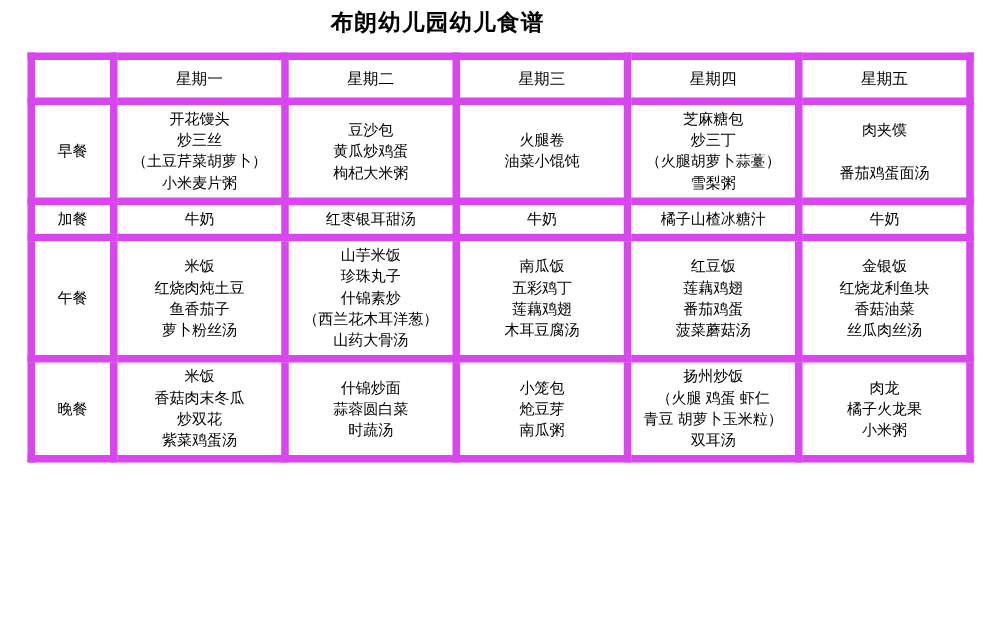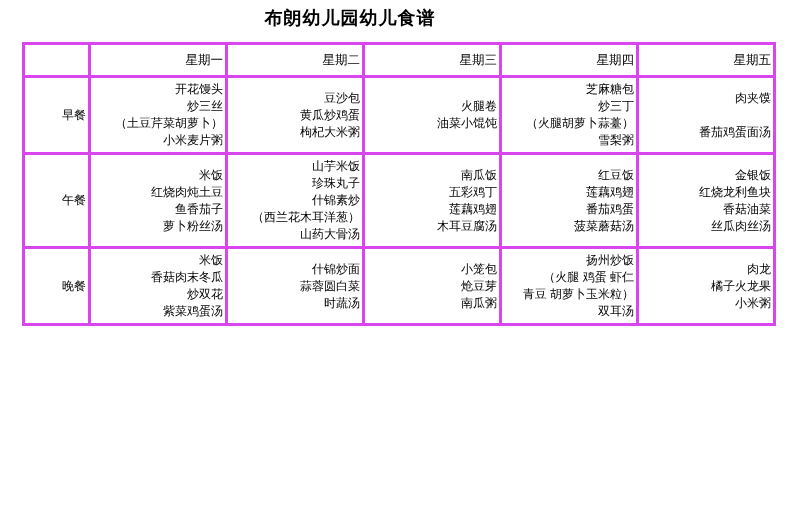--- a/index.html
+++ b/index.html
@@ -47,22 +47,22 @@
     left: 22px;
     top: 42px;
     right: 22px;
   }
   table.menu {
     border-collapse: collapse;
     width: 752px;
     table-layout: fixed;
   }
   table.menu td, table.menu th {
-    border: 3px solid #d946ef;
-    text-align: right;
+    border: 6px solid #d946ef;
+    text-align: center;
     vertical-align: middle;
     font-weight: 400;
     font-size: 12px;
     padding: 3px 2px;
     line-height: 17px;
   }
   table.menu thead th {
     height: 24px;
     font-size: 12.5px;
   }
@@ -131,20 +131,38 @@
             <span>（火腿胡萝卜蒜薹）</span>
             <span>雪梨粥</span>
           </td>
           <td class="cell-lines">
             <span>肉夹馍</span>
             <span>&nbsp;</span>
             <span>番茄鸡蛋面汤</span>
           </td>
         </tr>
 
+        <tr>
+          <td class="meal-label">加餐</td>
+          <td class="cell-lines">
+            <span>牛奶</span>
+          </td>
+          <td class="cell-lines">
+            <span>红枣银耳甜汤</span>
+          </td>
+          <td class="cell-lines">
+            <span>牛奶</span>
+          </td>
+          <td class="cell-lines">
+            <span>橘子山楂冰糖汁</span>
+          </td>
+          <td class="cell-lines">
+            <span>牛奶</span>
+          </td>
+        </tr>
 
         <tr>
           <td class="meal-label">午餐</td>
           <td class="cell-lines">
             <span>米饭</span>
             <span>红烧肉炖土豆</span>
             <span>鱼香茄子</span>
             <span>萝卜粉丝汤</span>
           </td>
           <td class="cell-lines">

